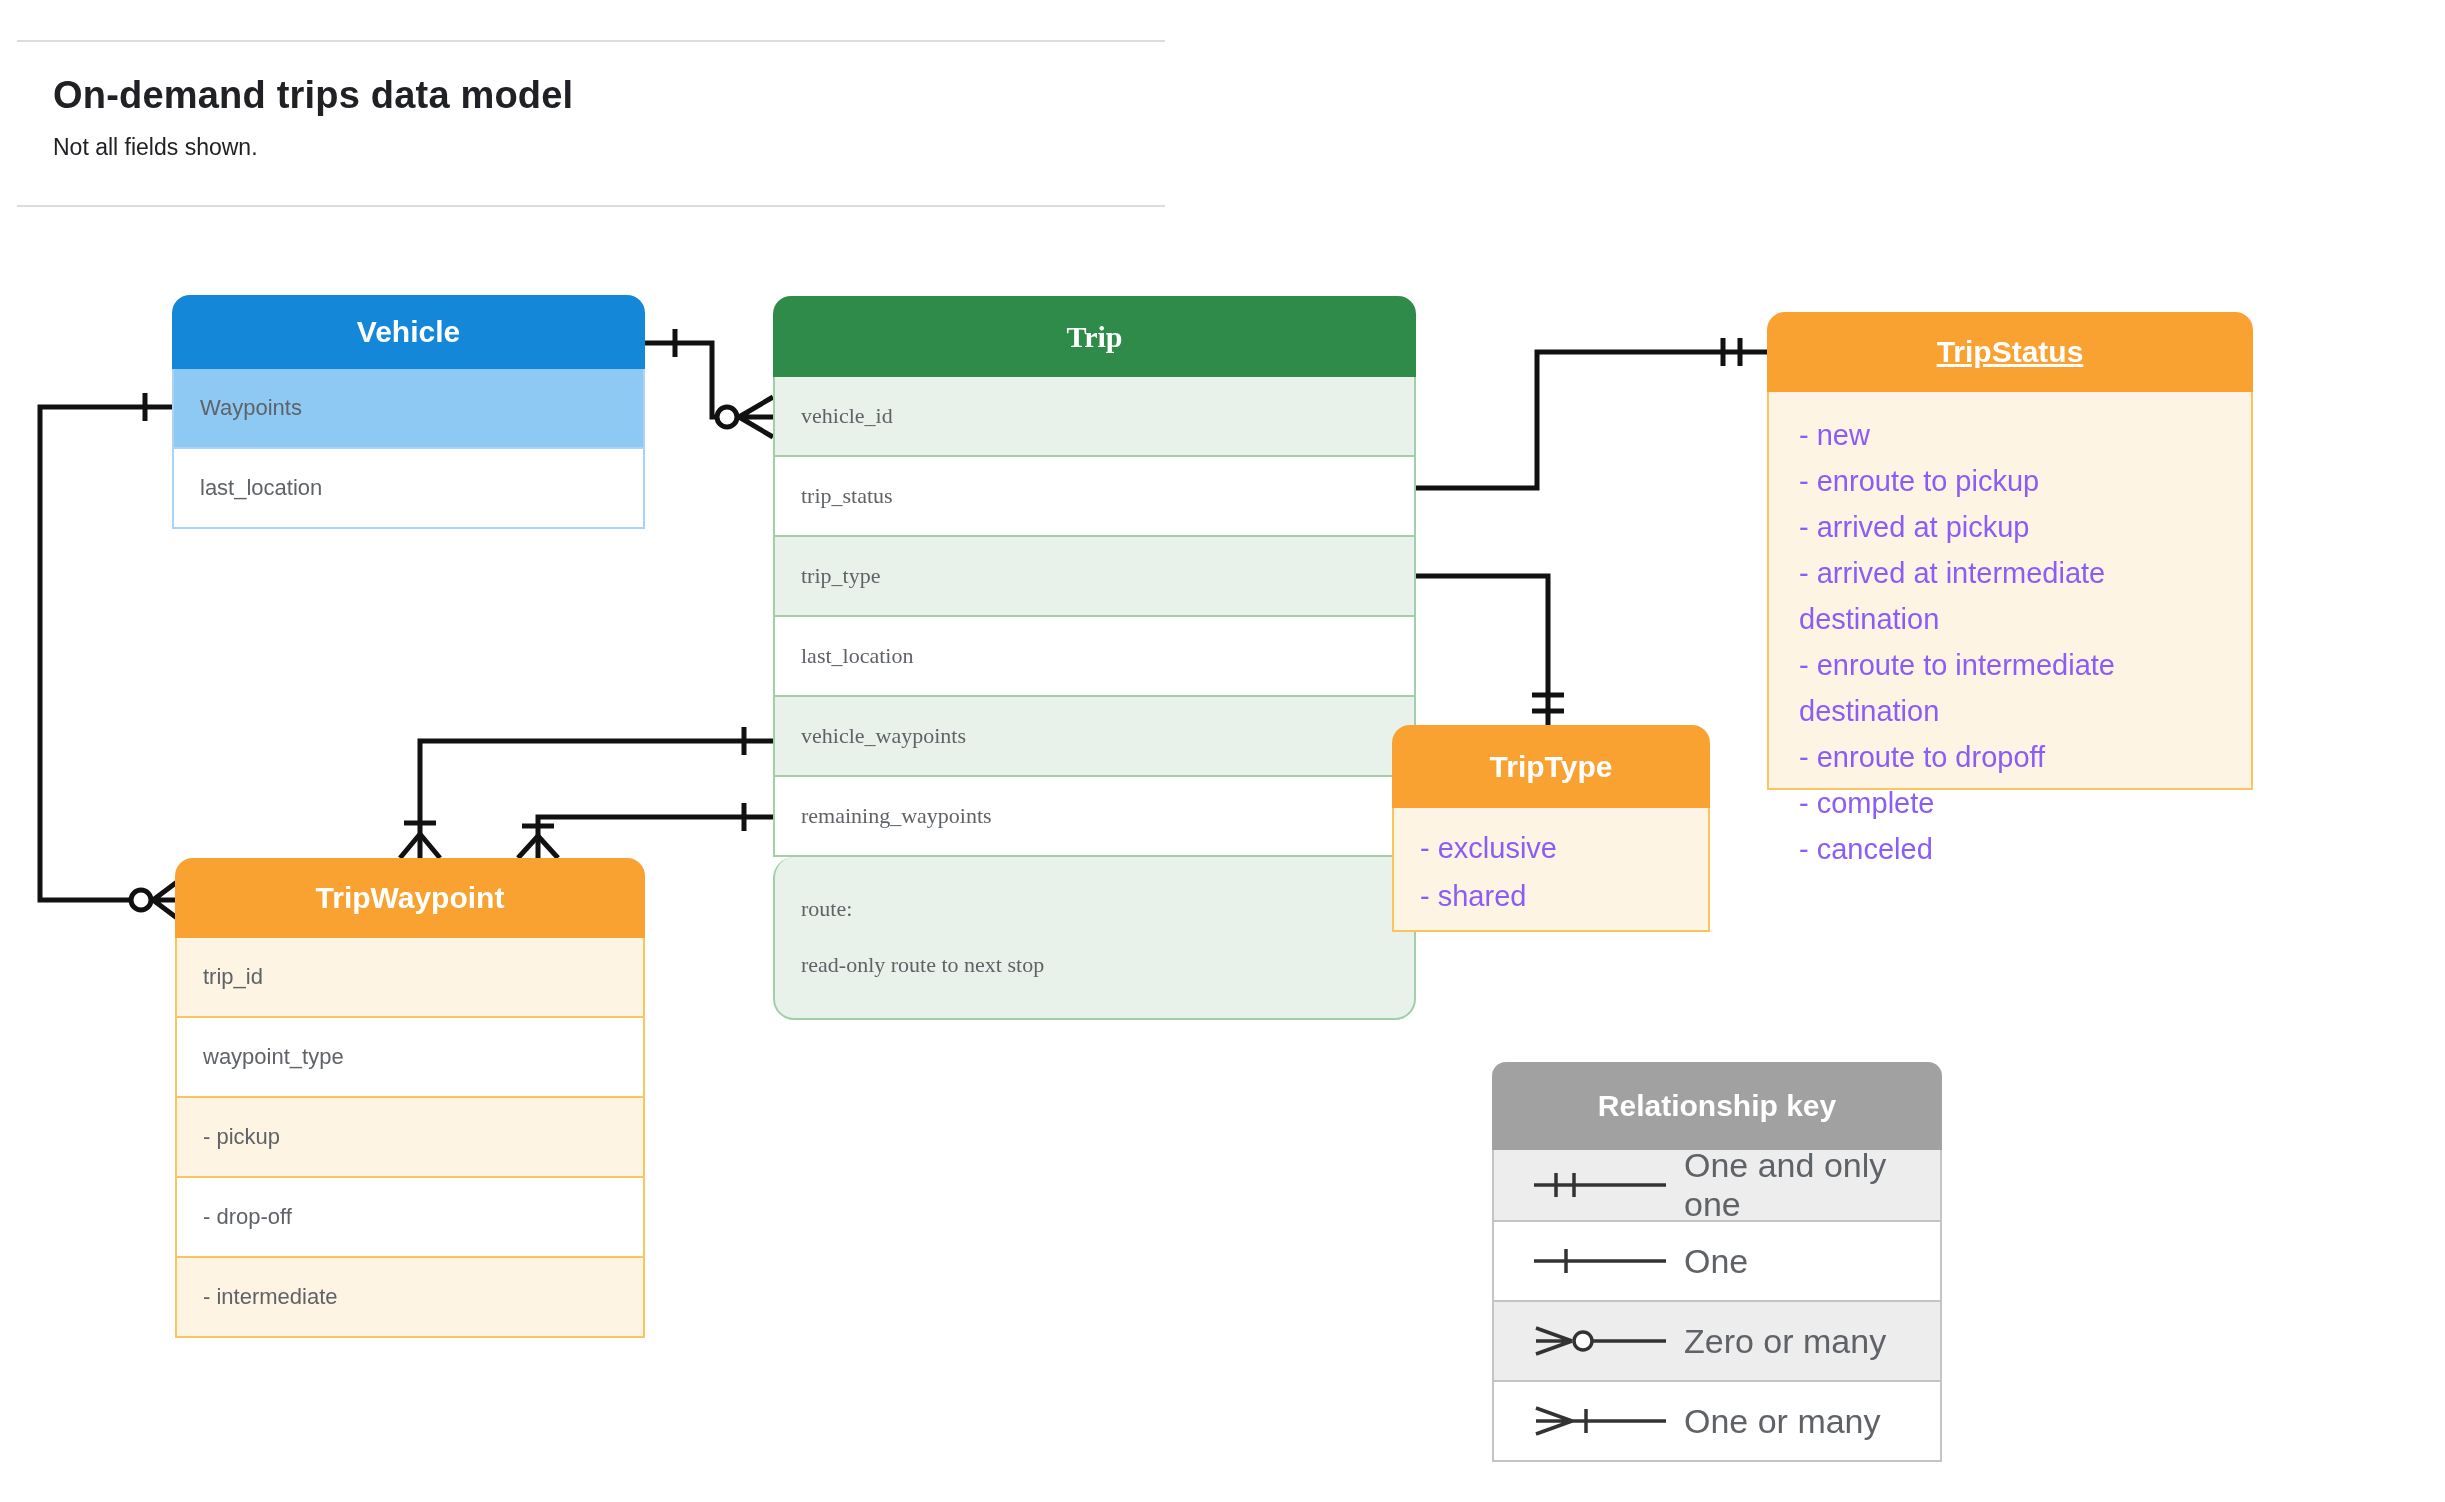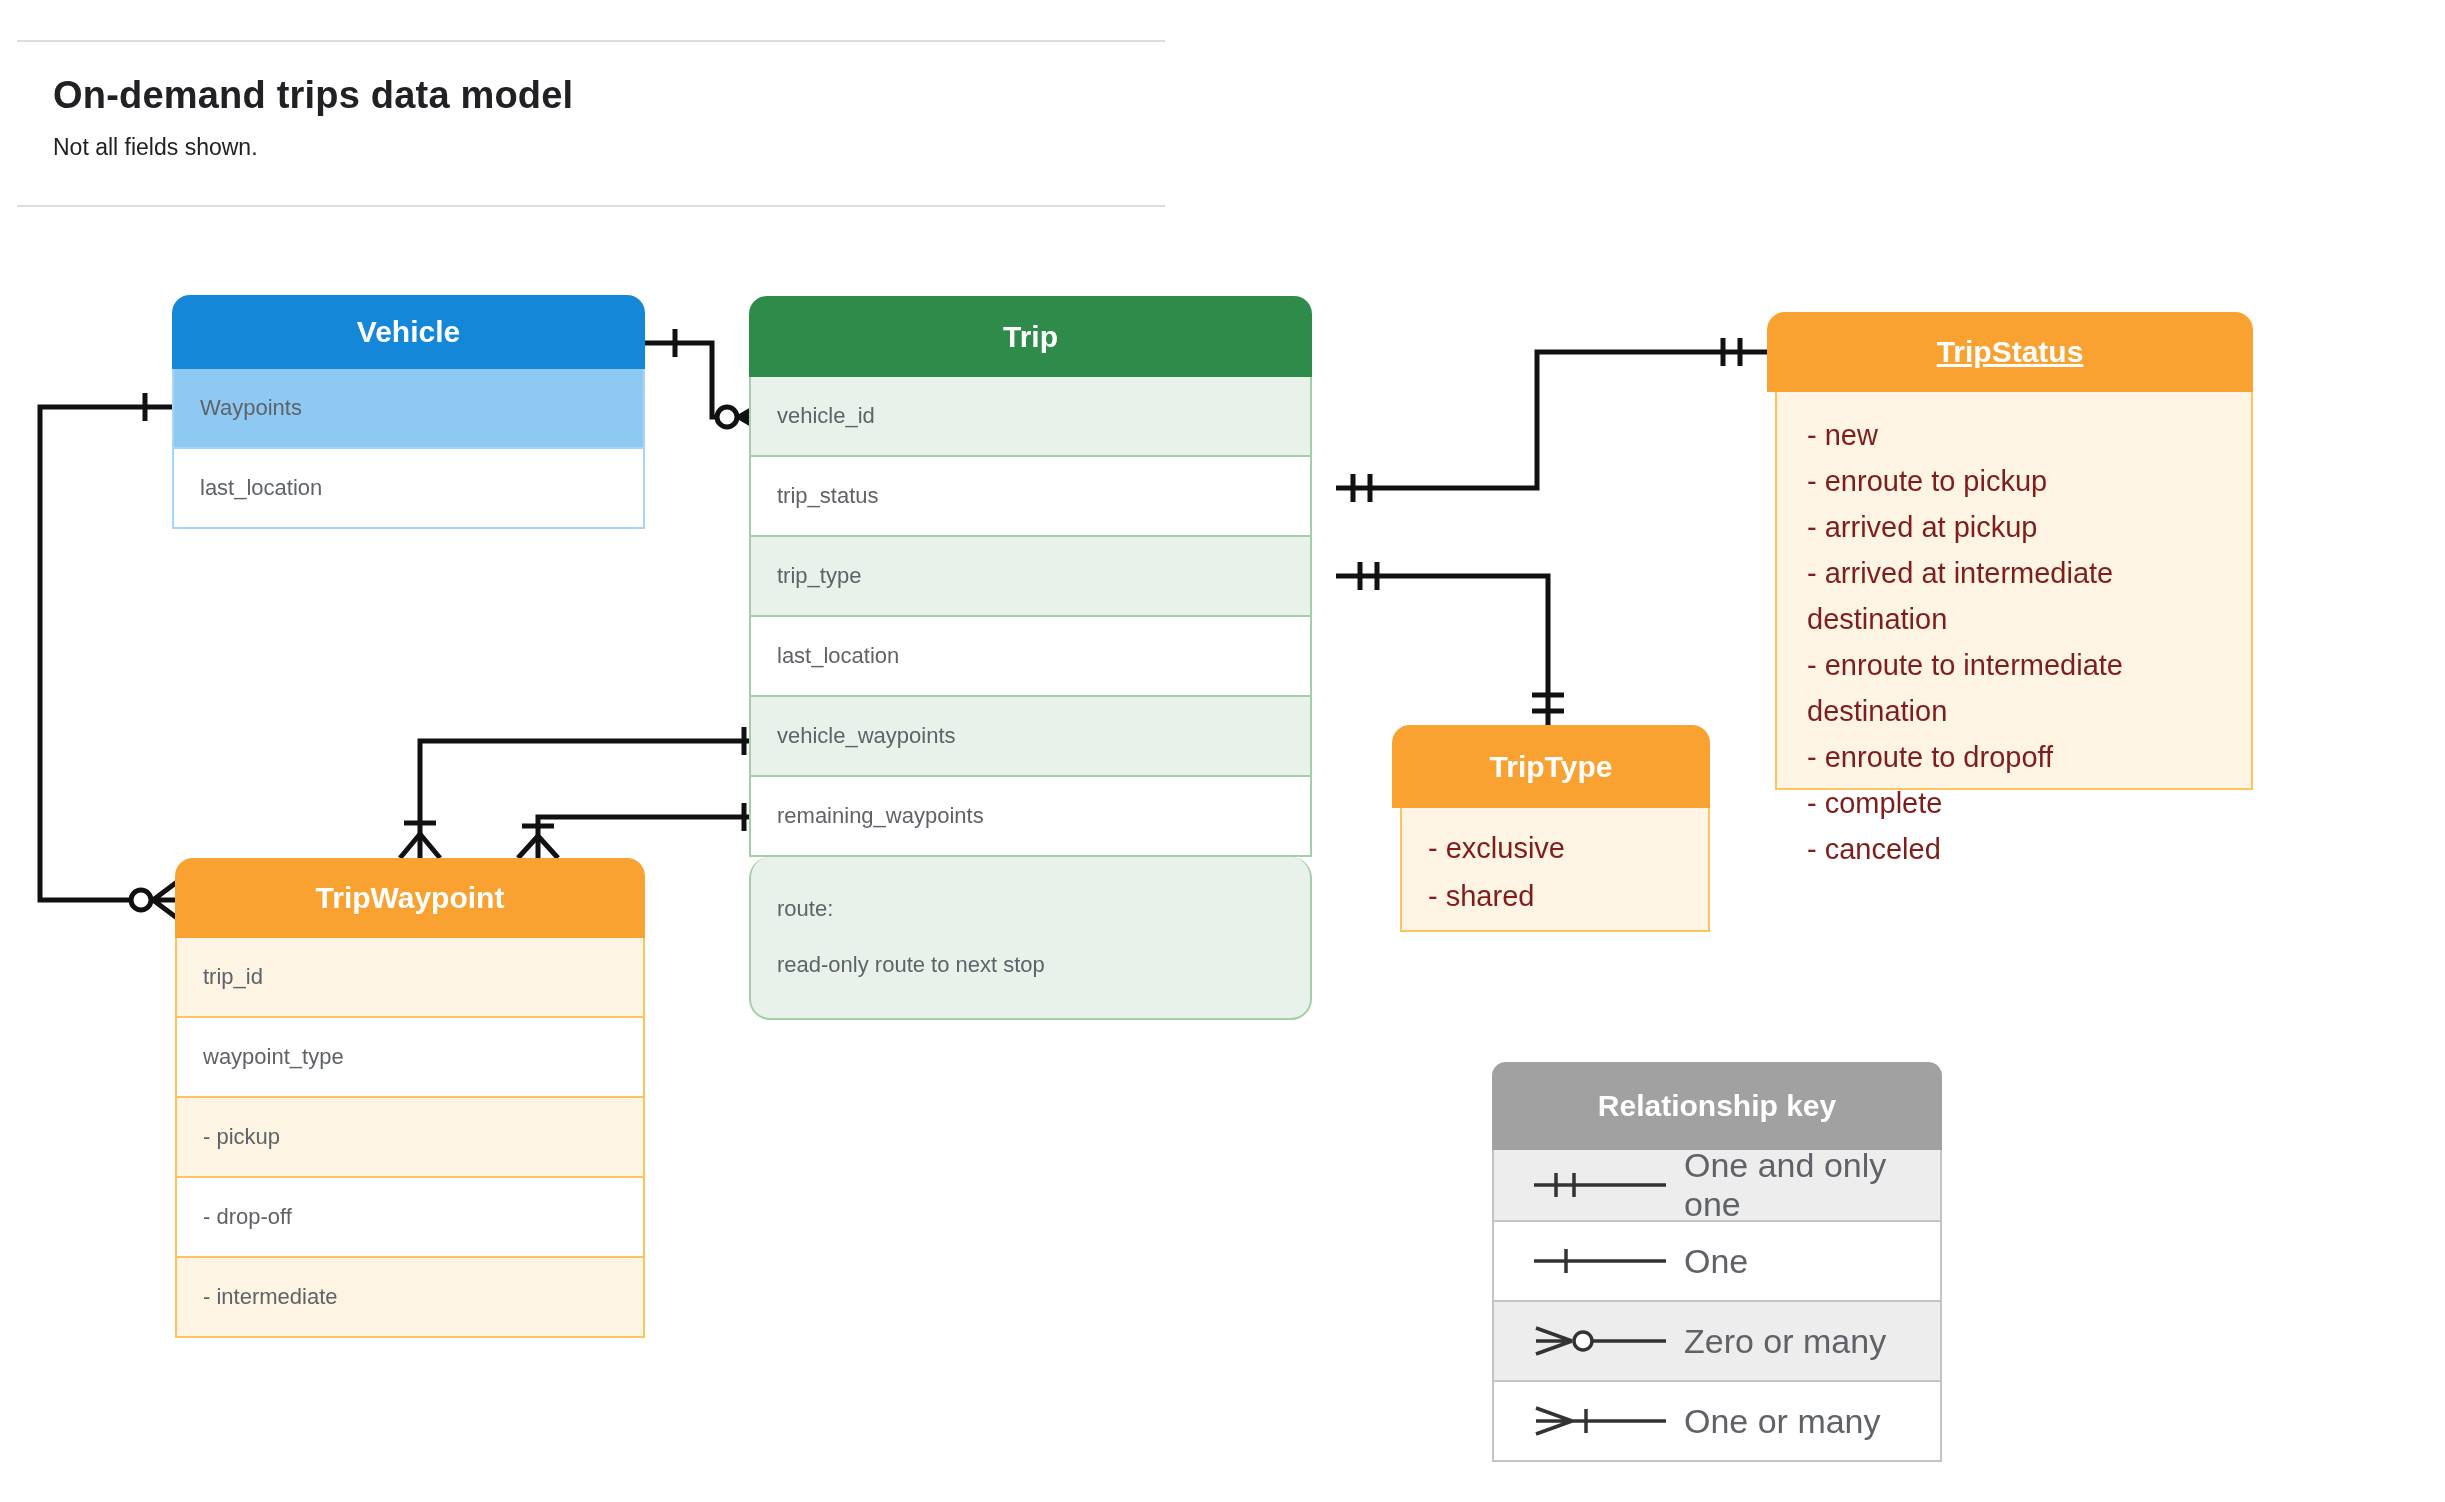--- a/index.html
+++ b/index.html
@@ -27,21 +27,21 @@
   .hdr-green{background:#2f8b49;}
   .row-green{border-color:#a2cfaa;}
   .row-green.tint{background:#e8f2ea;}
   .row-multi{flex-direction:column;align-items:flex-start;justify-content:flex-start;padding-top:24px;line-height:56px;}
 
   
   .hdr-orange{background:#f9a232;}
   .row-orange{border-color:#fac55f;}
   .row-orange.tint{background:#fdf4e3;}
   .body-orange{box-sizing:border-box;border:2px solid #fac55f;border-top:0;background:#fdf4e3;
-               font-size:29px;color:#7f1d1d;margin-left:8px;}
+               font-size:29px;color:#8b5cf6;}
 
   
   .hdr-gray{background:#a1a1a1;border-radius:14px 14px 0 0;}
   .row-key{border-color:#c4c4c4;padding-left:36px;font-size:34px;align-items:center;}
   .row-key.tint{background:#ededed;}
   .key-label{margin-left:14px;}
   .key-sym{flex:0 0 140px;}
 </style>
 </head>
 <body>
@@ -83,21 +83,21 @@
       <path d="M538 836 L518 858 M538 836 L558 858"></path>
     </g>
   </svg>
 
   <div class="box" style="left:172px;top:295px;width:473px;">
     <div class="box-header hdr-blue" style="height:74px;">Vehicle</div>
     <div class="row row-blue hl" style="height:80px;">Waypoints</div>
     <div class="row row-blue" style="height:80px;">last_location</div>
   </div>
 
-  <div class="box" style="left:749px;top:296px;width:563px;">
+  <div class="box" style="left:773px;top:296px;width:643px;font-family:Liberation Serif, serif;">
     <div class="box-header hdr-green" style="height:81px;">Trip</div>
     <div class="row row-green tint" style="height:80px;">vehicle_id</div>
     <div class="row row-green" style="height:80px;">trip_status</div>
     <div class="row row-green tint" style="height:80px;">trip_type</div>
     <div class="row row-green" style="height:80px;">last_location</div>
     <div class="row row-green tint" style="height:80px;">vehicle_waypoints</div>
     <div class="row row-green" style="height:80px;">remaining_waypoints</div>
     <div class="row row-green tint row-multi" style="height:163px;border-radius:21px;">
       <div>route:</div>
       <div>read-only route to next stop</div>

